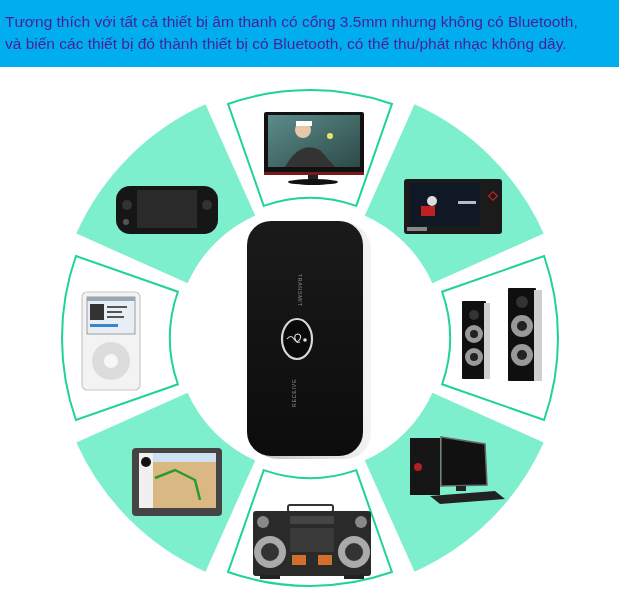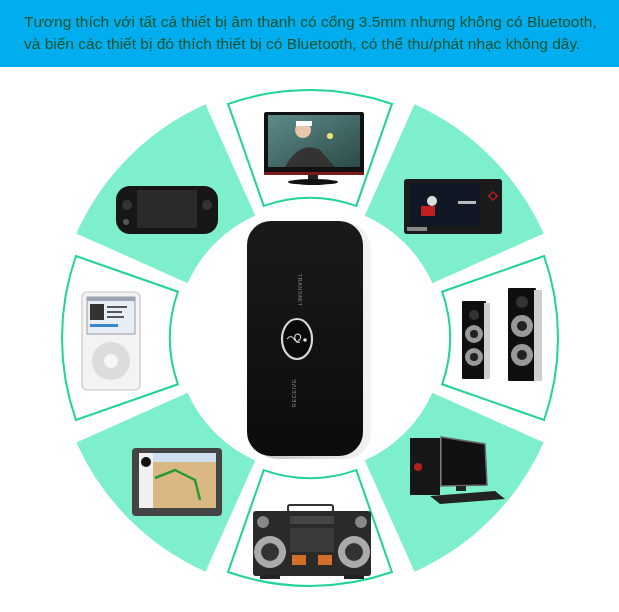--- a/index.html
+++ b/index.html
@@ -1,27 +1,27 @@
 <!DOCTYPE html>
 <html><head>
 <meta charset="utf-8">
 <style>
   html, body { margin:0; padding:0; }
   body { width:619px; height:612px; background:#ffffff; position:relative; overflow:hidden; font-family:"Liberation Sans", sans-serif; }
-  .banner { position:absolute; left:0; top:0; width:619px; height:67px; background:#00aeef; color:#14532d; font-size:15.5px; line-height:22px; box-sizing:border-box; padding:11px 0 0 24px; }
+  .banner { position:absolute; left:0; top:0; width:619px; height:67px; background:#00aeef; color:#4c1d95; font-size:15.5px; line-height:22px; box-sizing:border-box; padding:11px 0 0 5px; }
   .banner div { white-space:nowrap; }
   .wheel { position:absolute; left:0; top:0; width:619px; height:612px; }
   .device-label { font-family:"Liberation Sans", sans-serif; }
 </style>
 </head>
 <body>
 
 <div class="banner">
   <div>Tương thích với tất cả thiết bị âm thanh có cổng 3.5mm nhưng không có Bluetooth,</div>
-  <div>và biến các thiết bị đó thích thiết bị có Bluetooth, có thể thu/phát nhạc không dây.</div>
+  <div>và biến các thiết bị đó thành thiết bị có Bluetooth, có thể thu/phát nhạc không dây.</div>
 </div>
 
 <svg class="wheel" viewBox="0 0 619 612" xmlns="http://www.w3.org/2000/svg">
   <defs>
     <linearGradient id="devBody" x1="0" y1="0" x2="0" y2="1">
       <stop offset="0" stop-color="#1a1a1a"></stop>
       <stop offset="1" stop-color="#0c0c0c"></stop>
     </linearGradient>
     <linearGradient id="devSide" x1="0" y1="0" x2="1" y2="0">
       <stop offset="0" stop-color="#bdbdbd"></stop>

